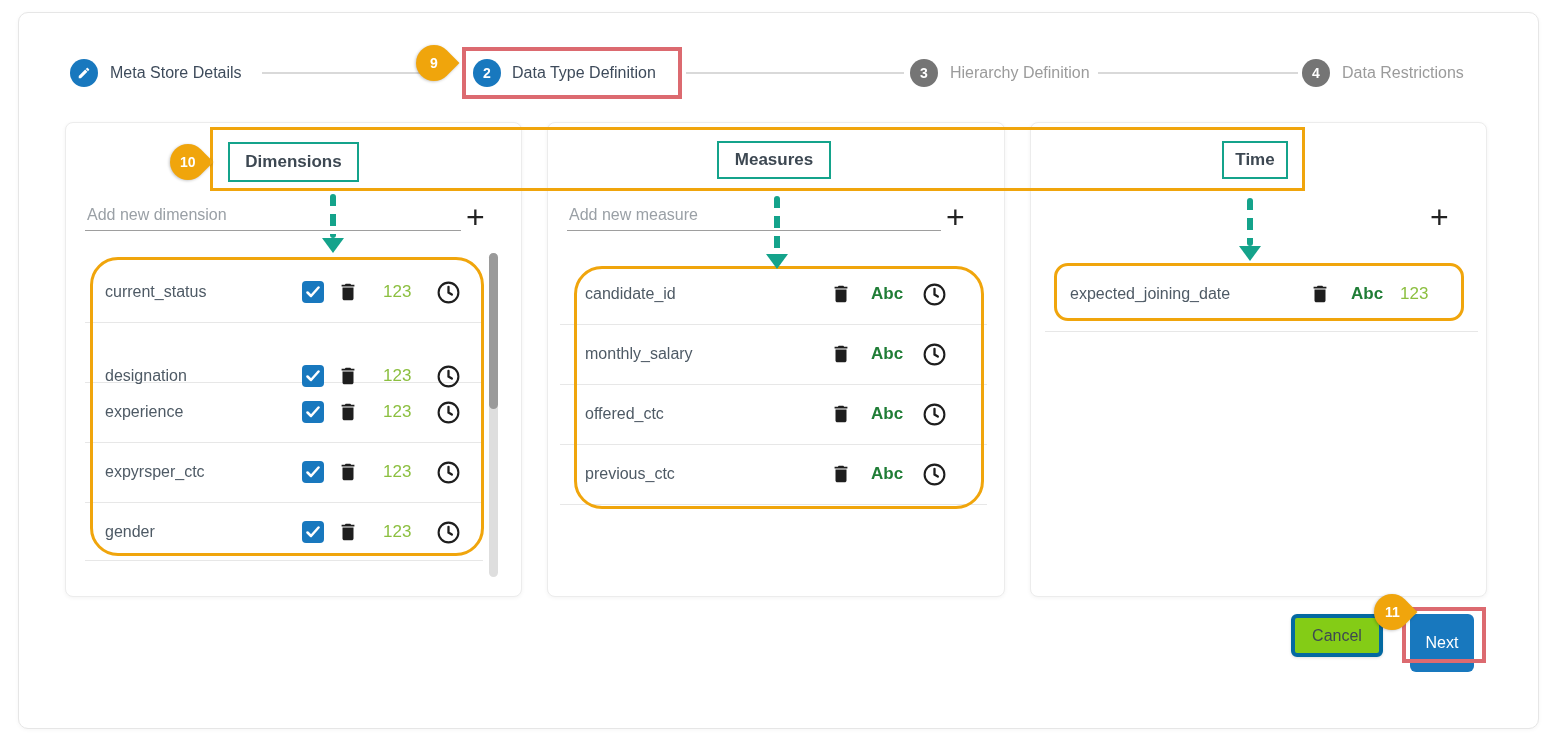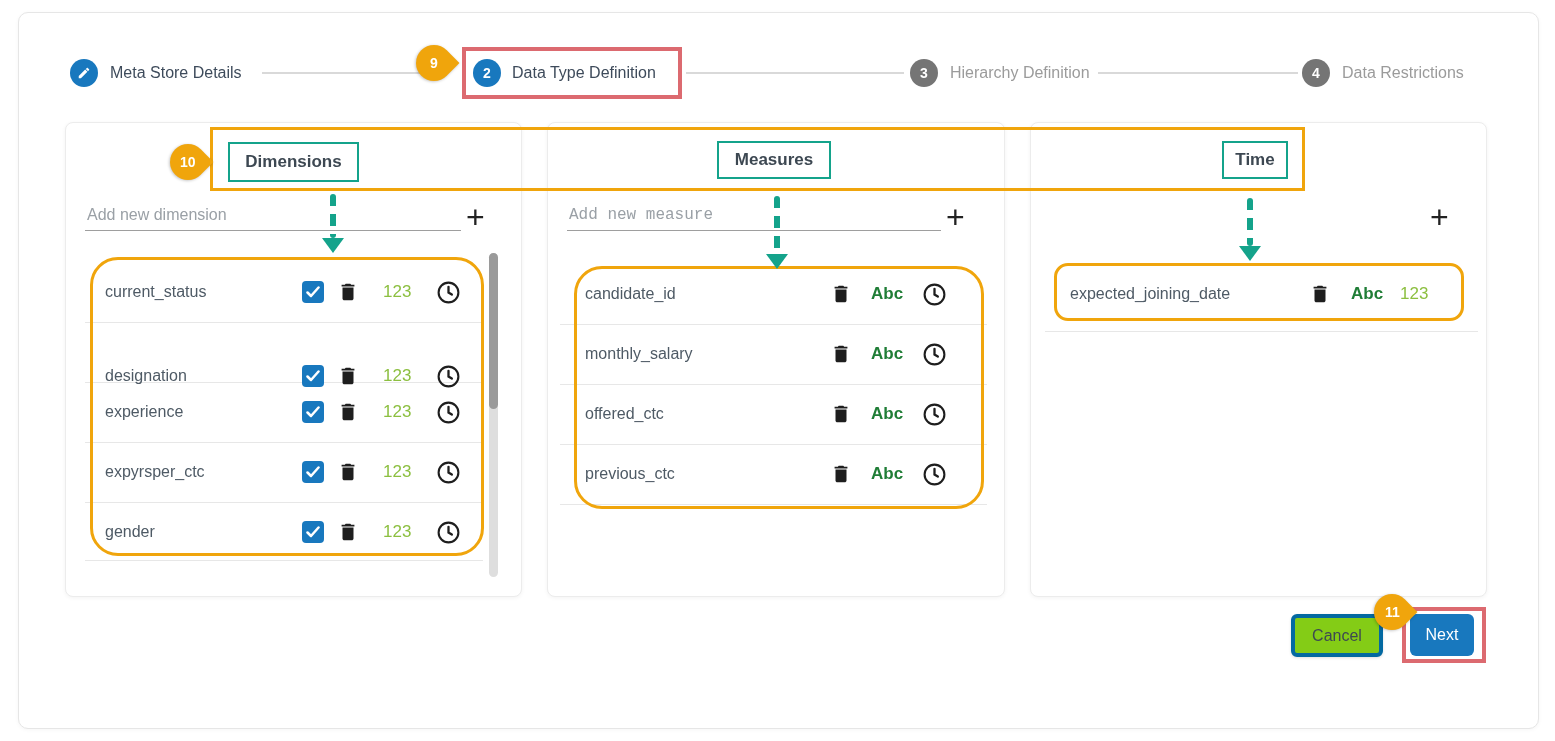--- a/index.html
+++ b/index.html
@@ -132,21 +132,21 @@
       <div class="arrow-head"></div>
   </div>
   <div class="t-arrow" style="left:1239px;top:198px;">
     <div class="dash-line" style="height:48px;"></div>
       <div class="arrow-head"></div>
   </div>
 
   <input class="add-input" style="left: 85px; top: 200px; width: 372px;" placeholder="Add new dimension">
   <button class="plus-btn" style="left:466px;top:202px;">+</button>
 
-  <input class="add-input" style="left: 567px; top: 200px; width: 370px; font-family: Liberation Mono, monospace;" placeholder="Add new measure">
+  <input class="add-input" style="left: 567px; top: 200px; width: 370px;" placeholder="Add new measure">
   <button class="plus-btn" style="left:946px;top:202px;">+</button>
 
   <button class="plus-btn" style="left:1430px;top:202px;">+</button>
 
   <div class="panel-row dim-row" style="top:262px;">
     <span class="row-label">current_status</span>
     <span class="chk">
         <svg width="14" height="12" viewBox="0 0 14 12">
           <path d="M1.5 6.5l3.5 3.5L12.5 1.5" stroke="#fff" stroke-width="2.5" fill="none" stroke-linecap="round" stroke-linejoin="round"></path>
         </svg>
@@ -334,18 +334,18 @@
           <path fill="#1e1e1e" d="M6 19c0 1.1.9 2 2 2h8c1.1 0 2-.9 2-2V7H6v12zM19 4h-3.5l-1-1h-5l-1 1H5v2h14V4z"></path>
         </svg>
       </button>
     <span class="abc">Abc</span>
     <span class="num">123</span>
   </div>
   <div class="hr" style="left:1045px;top:331px;width:433px;"></div>
   <div class="orange-box" style="left:1054px;top:263px;width:410px;height:58px;border-radius:14px;"></div>
 
   <button class="btn btn-ghost" style="left:1291px;top:614px;width:92px;height:43px;">Cancel</button>
-  <button class="btn btn-primary" style="left:1410px;top:614px;width:64px;height:42px;">Next</button>
+  <button class="btn btn-primary" style="left:1410px;top:614px;width:64px;height:58px;">Next</button>
   <div class="red-box" style="left:1402px;top:607px;width:84px;height:56px;"></div>
   <div class="callout" style="left:1374px;top:594px;">
       <span>11</span>
     </div>
 </div>
 
 </body></html>

